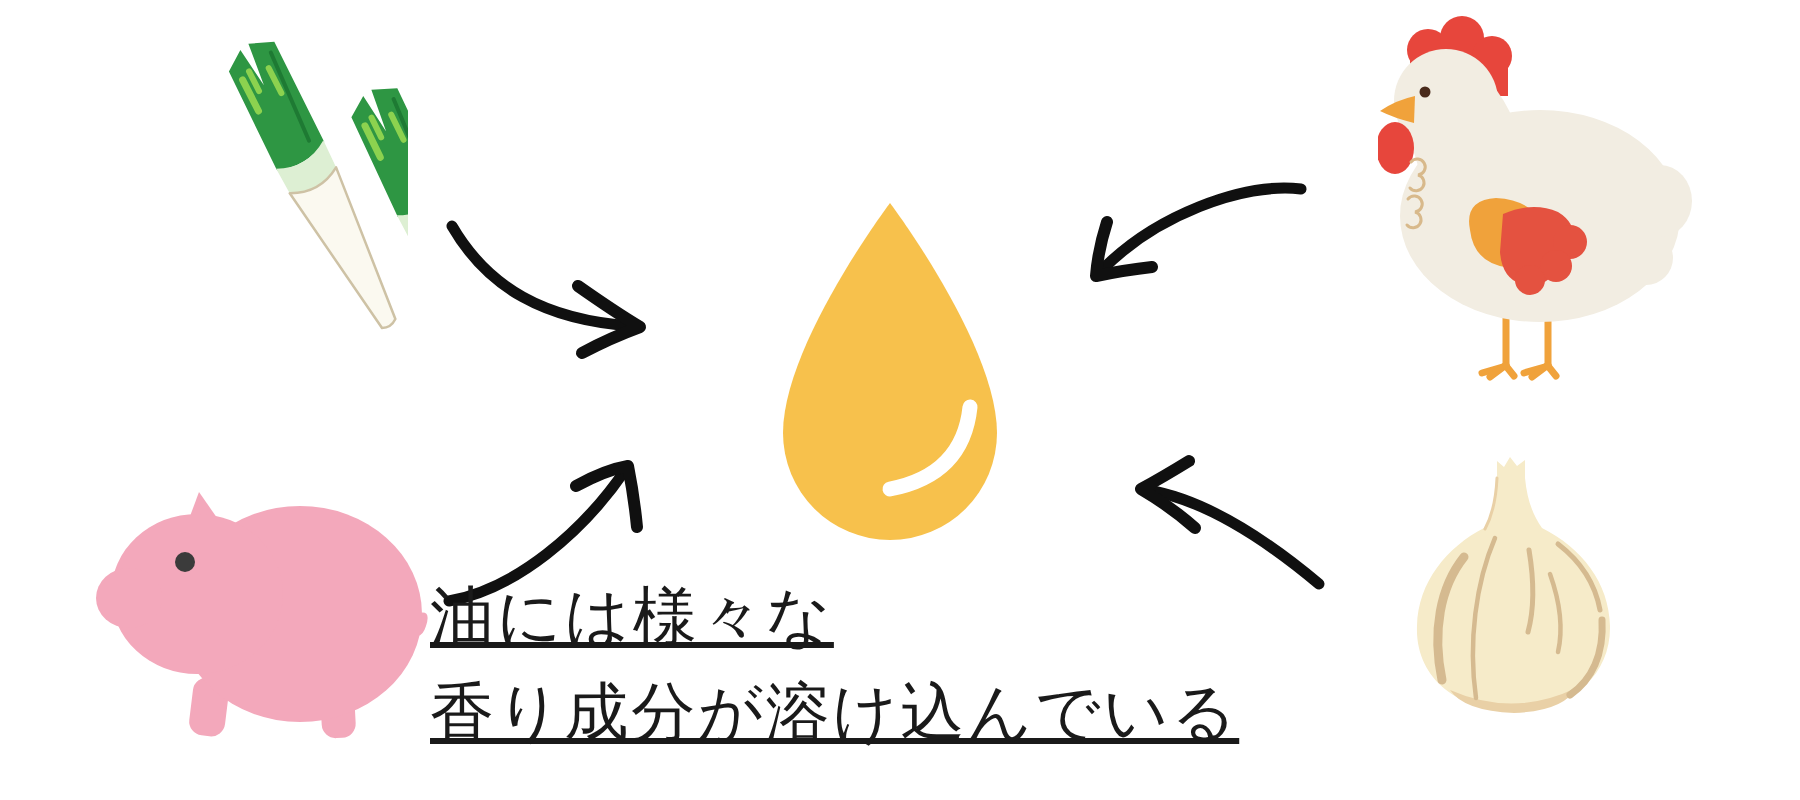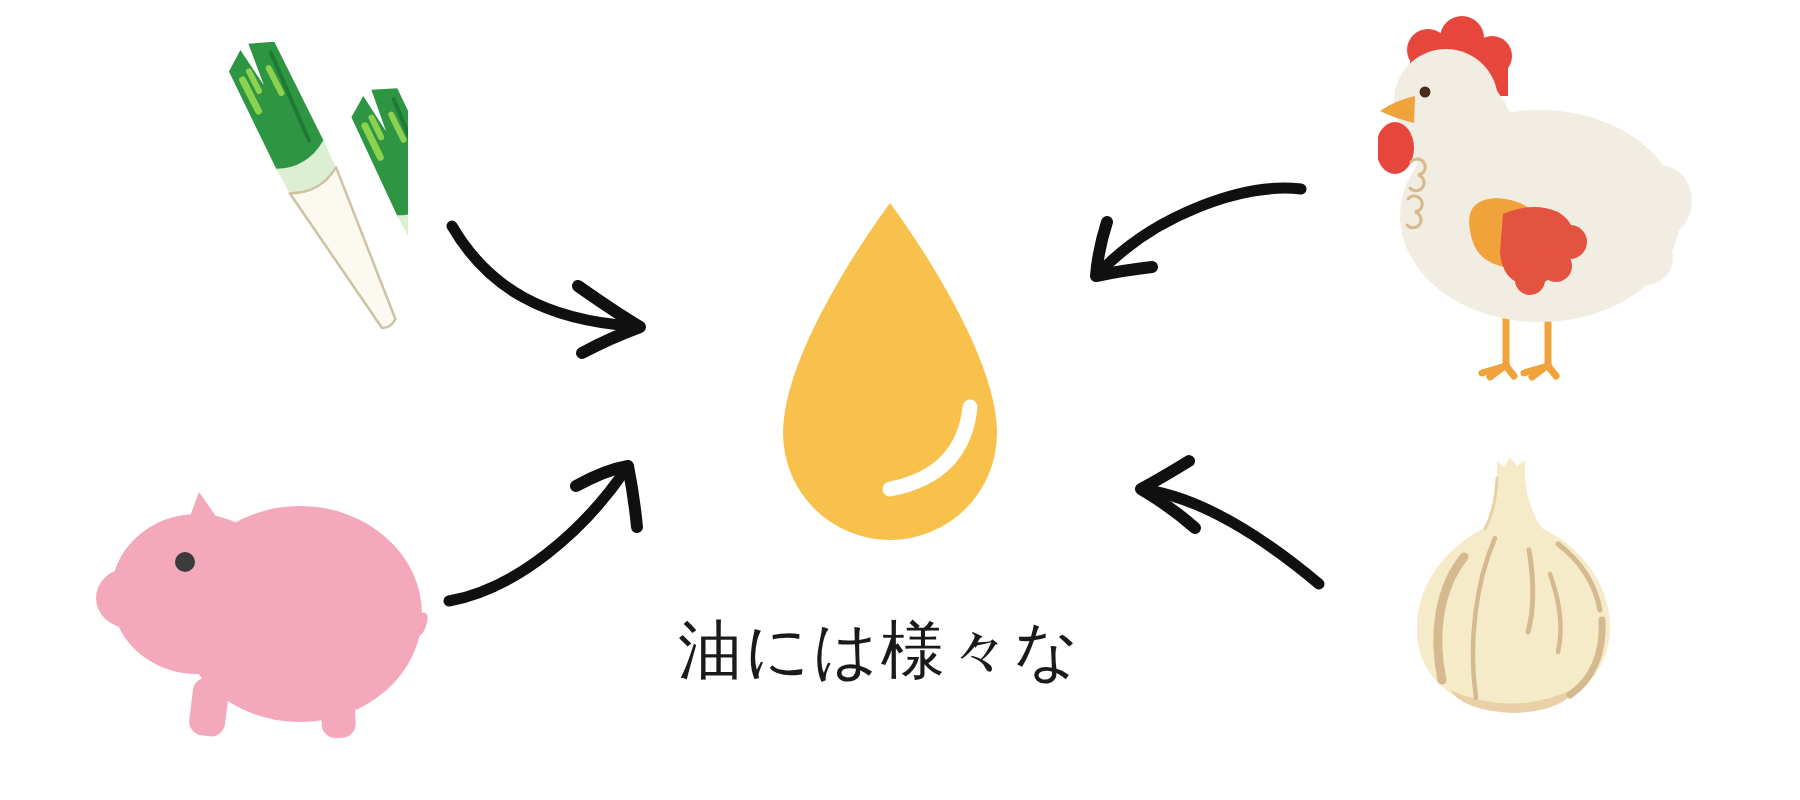--- a/index.html
+++ b/index.html
@@ -22,24 +22,25 @@
   .stage{position:absolute;inset:0;}
   .illo{position:absolute;}
   .illo svg{display:block;width:100%;height:100%;}
   .negi{left:58px;top:8px;width:350px;height:380px;}
   .pig{left:95px;top:486px;width:335px;height:260px;}
   .chicken{left:1378px;top:16px;width:330px;height:375px;}
   .garlic{left:1398px;top:452px;width:235px;height:270px;}
   .droplet{left:783px;top:203px;width:214px;height:337px;}
   .arrows{left:0;top:0;width:1800px;height:800px;pointer-events:none;}
   .caption{
-    position:absolute;left:430px;top:602px;width:900px;
-    text-align:center;color:var(--text);
+    position:absolute;left:430px;top:568px;width:900px;
+    color:var(--text);
     font-size:64px;line-height:1.5;letter-spacing:0.04em;
     font-weight:400;
+    text-decoration:underline;
   }
 </style>
 </head>
 <body>
 
 <div class="stage">
 
   <div class="illo negi">
     <svg viewBox="0 0 350 380" role="img" aria-label="green-onion-icon">
       <defs>
@@ -157,15 +158,16 @@
       </g>
       <g aria-label="curved-arrow-left-icon">
         <path d="M1319,584 C1263,537 1203,499 1147,490" stroke-width="11"></path>
         <path d="M1189,461 Q1163,477 1141,489 Q1170,506 1195,528" stroke-width="12"></path>
       </g>
     </g>
   </svg>
 
   <div class="caption">
     <div>油には様々な</div>
+    <div>香り成分が溶け込んでいる</div>
   </div>
 
 </div>
 
 </body></html>

